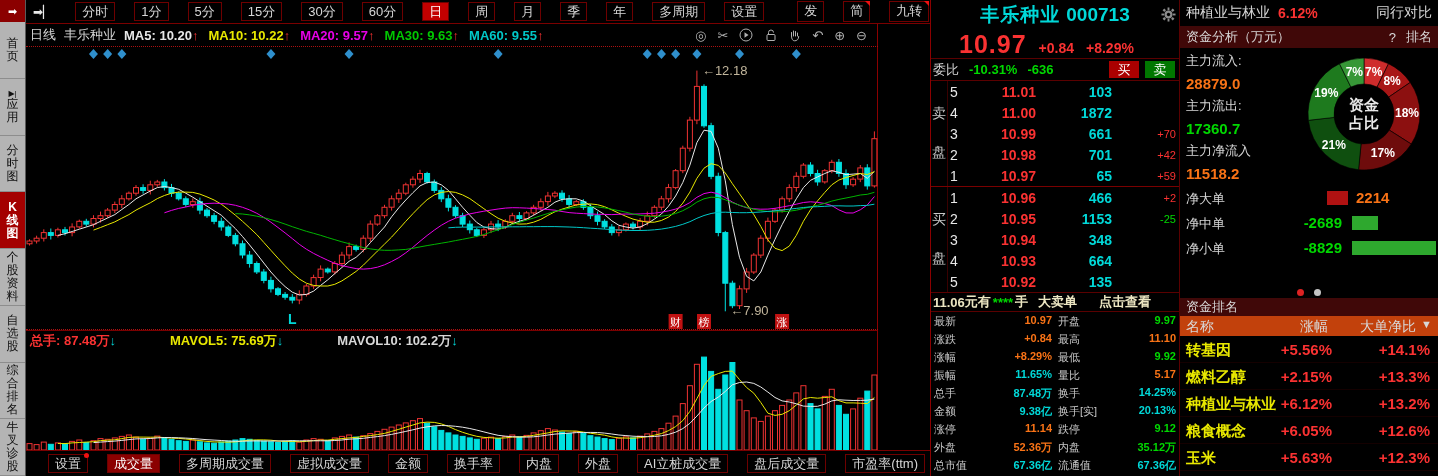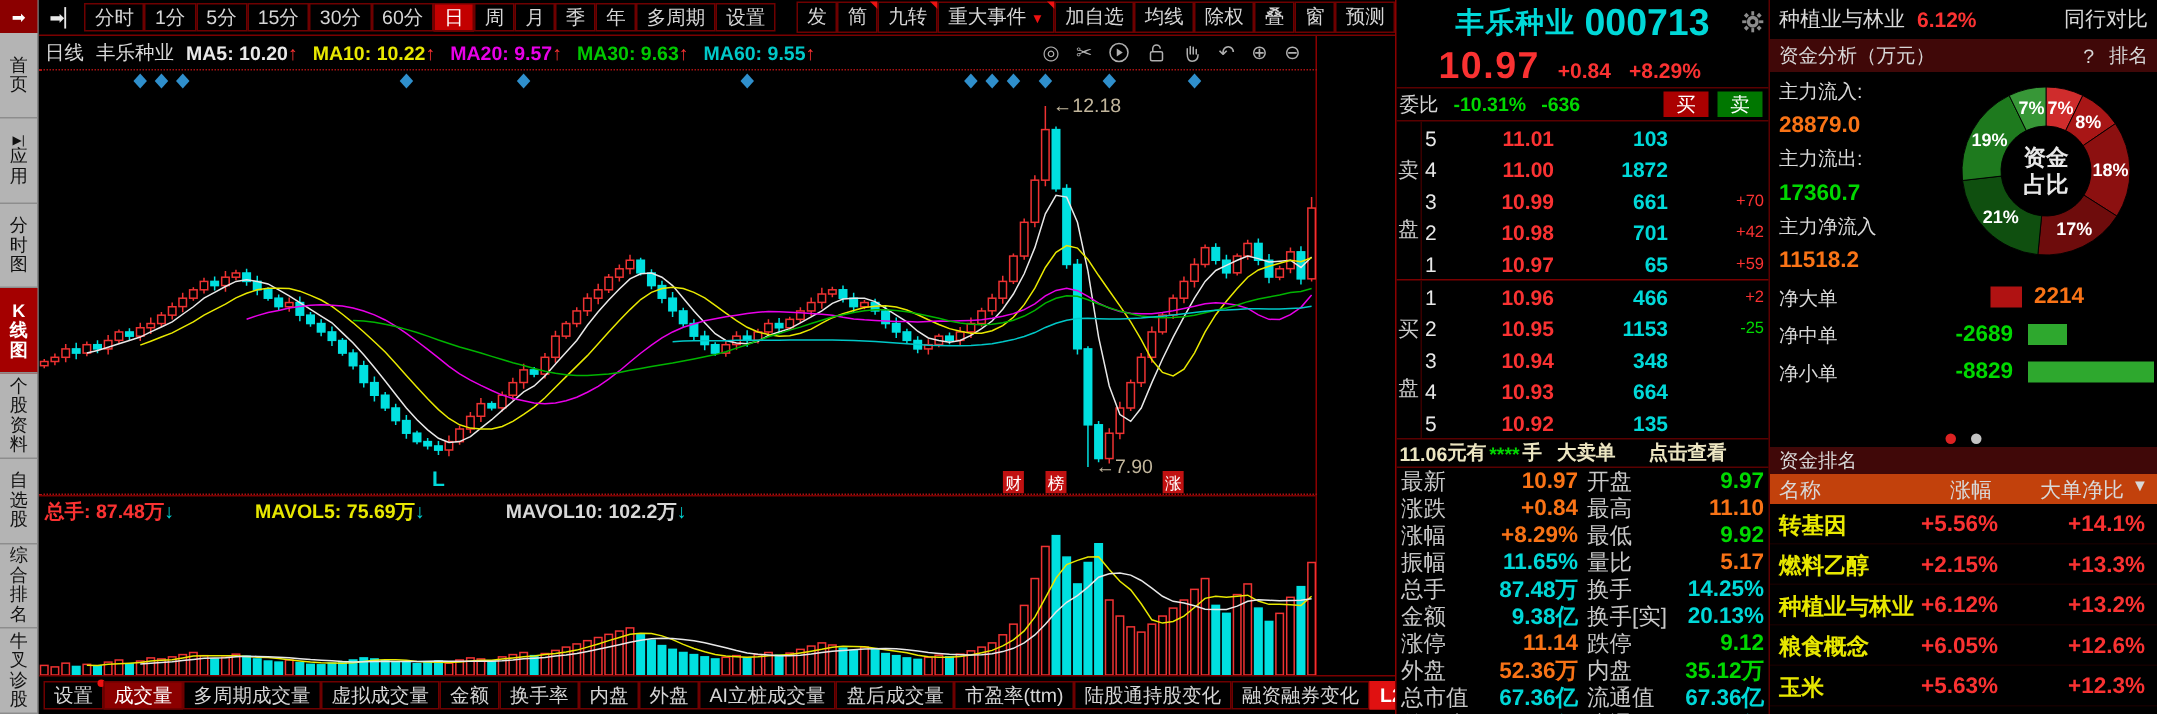--- a/index.html
+++ b/index.html
@@ -17,21 +17,21 @@
          font-size:12px;line-height:13px;color:#101010;border-bottom:1px solid #8d8d8d;cursor:pointer;}
 .sb-item.active{background:#a40000;color:#fff;font-weight:bold;}
 .sb-ic{font-size:8px;line-height:9px;}
 
 
 .main{position:absolute;left:26px;top:0;width:904px;height:476px;background:#000;}
 .toolbar{display:flex;align-items:center;height:24px;background:#000;
          border-bottom:1px solid #7a0000;padding-left:3px;}
 .tb-arrow{color:#e8e8e8;font-size:12px;padding:0 4px;cursor:pointer;flex:none;}
 .tb-btn{border:1px solid #6e0000;color:#d6d6d6;font-size:13px;line-height:15px;
-        padding:1px 6px;margin-left:0;position:relative;cursor:pointer;white-space:nowrap;flex:none;}
+        padding:1px 6px;margin-left:19px;position:relative;cursor:pointer;white-space:nowrap;flex:none;}
 .tb-btn.active{background:#c30000;color:#fff;}
 .tb-flag{position:absolute;top:-1px;right:-1px;width:0;height:0;
          border-top:5px solid #ee1111;border-left:5px solid transparent;}
 .tb-dd{color:#ee1111;font-size:9px;margin-left:3px;}
 .toolbar.bottom{position:absolute;left:0;top:450px;width:904px;height:26px;
                 border-top:1px solid #7a0000;border-bottom:none;}
 .tb-dot{position:absolute;top:-2px;right:-2px;width:5px;height:5px;border-radius:50%;background:#ee1111;}
 .tb-btn.l2{background:#e01111;color:#fff;font-weight:bold;border-color:#e01111;}
 .tb-btn.activebtm{background:#8b0000;color:#fff;}
 
@@ -53,21 +53,21 @@
          border-top:1px solid #7a0000;}
 .vol-item{margin-right:12px;white-space:nowrap;font-weight:bold;}
 .vol-item .dn{color:#00d8d8;}
 #vol-svg{display:block;width:852px;height:100px;}
 
 
 .rp-left{position:absolute;left:930px;top:0;width:250px;height:476px;background:#000;
          border-left:1px solid #8b0000;border-right:1px solid #5a0000;}
 .q-name-row{height:30px;display:flex;align-items:center;justify-content:center;position:relative;}
 .q-name{color:#00d8d8;font-size:19px;font-weight:bold;letter-spacing:1px;}
-.q-code{color:#00d8d8;font-size:25px;font-weight:bold;margin-left:6px;}
+.q-code{color:#00d8d8;font-size:19px;font-weight:bold;margin-left:6px;}
 .gear{position:absolute;right:3px;top:7px;cursor:pointer;}
 .q-price-row{height:28px;display:flex;align-items:baseline;padding-left:28px;}
 .q-price{color:#fa3232;font-size:25px;font-weight:bold;letter-spacing:1px;}
 .q-chg{color:#fa3232;font-size:14px;font-weight:bold;margin-left:12px;}
 .wb-row{height:23px;display:flex;align-items:center;font-size:13px;color:#d8d8d8;
         border-top:1px solid #5a0000;border-bottom:1px solid #5a0000;padding:0 2px;}
 .wb-val{color:#00d800;font-weight:bold;margin-left:10px;}
 .wb-btn{width:30px;height:17px;display:flex;align-items:center;justify-content:center;
         color:#fff;font-size:13px;margin-left:6px;cursor:pointer;}
 .wb-buy{background:#aa0000;margin-left:auto;}
@@ -82,21 +82,21 @@
 .ob-p{width:72px;text-align:right;color:#fa3232;}
 .ob-v{width:76px;text-align:right;color:#00d8d8;}
 .ob-d{flex:1;text-align:right;font-size:11px;padding-right:3px;font-weight:normal;}
 .ob-d.pos{color:#fa3232;}.ob-d.neg{color:#00d800;}
 .book.sell{border-bottom:1px solid #7a0000;}
 .alert-row{height:19px;display:flex;align-items:center;font-size:13px;color:#ece6c2;
            font-weight:bold;border-top:1px solid #5a0000;padding-left:2px;white-space:nowrap;}
 .alert-row .stars{color:#00d800;margin:0 2px;}
 .alert-row .gap{width:10px;}
 .stats{border-top:1px solid #5a0000;}
-.st-row{height:18px;display:flex;font-size:15px;align-items:center;}
+.st-row{height:18px;display:flex;font-size:11px;align-items:center;}
 .st-cell{width:50%;display:flex;padding:0 3px;}
 .st-lab{color:#c8c8c8;}
 .st-val{margin-left:auto;font-weight:bold;}
 .c-red{color:#f97316;}.c-green{color:#00d800;}.c-cyan{color:#00d8d8;}
 
 
 .rp-right{position:absolute;left:1180px;top:0;width:258px;height:476px;background:#000;}
 .sector-row{height:26px;display:flex;align-items:center;font-size:14px;color:#d8d8d8;padding:0 6px;}
 .sector-pct{color:#fa3232;font-weight:bold;margin-left:8px;}
 .sector-link{margin-left:auto;cursor:pointer;}

